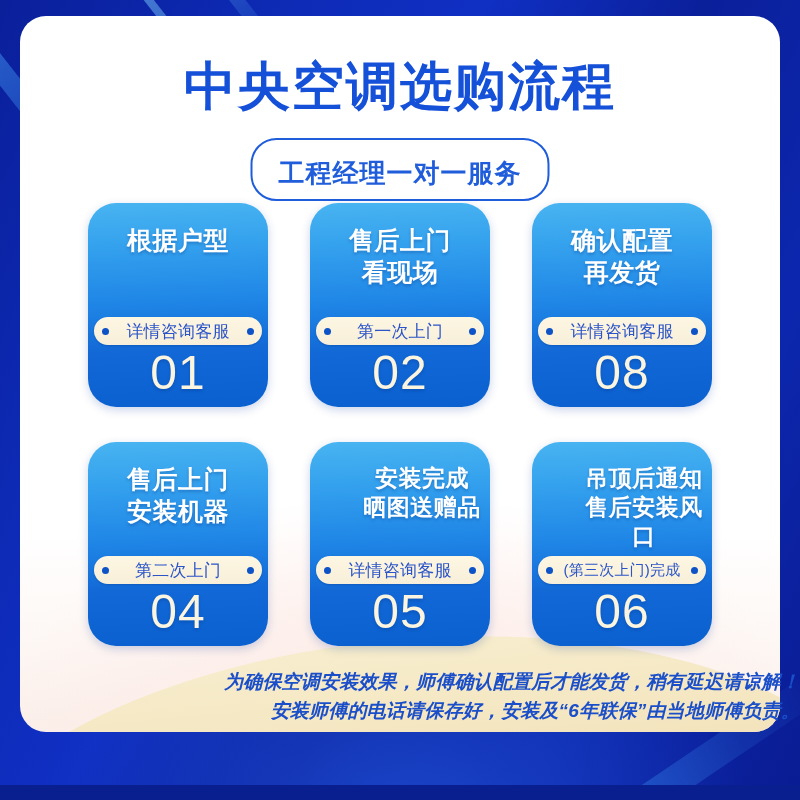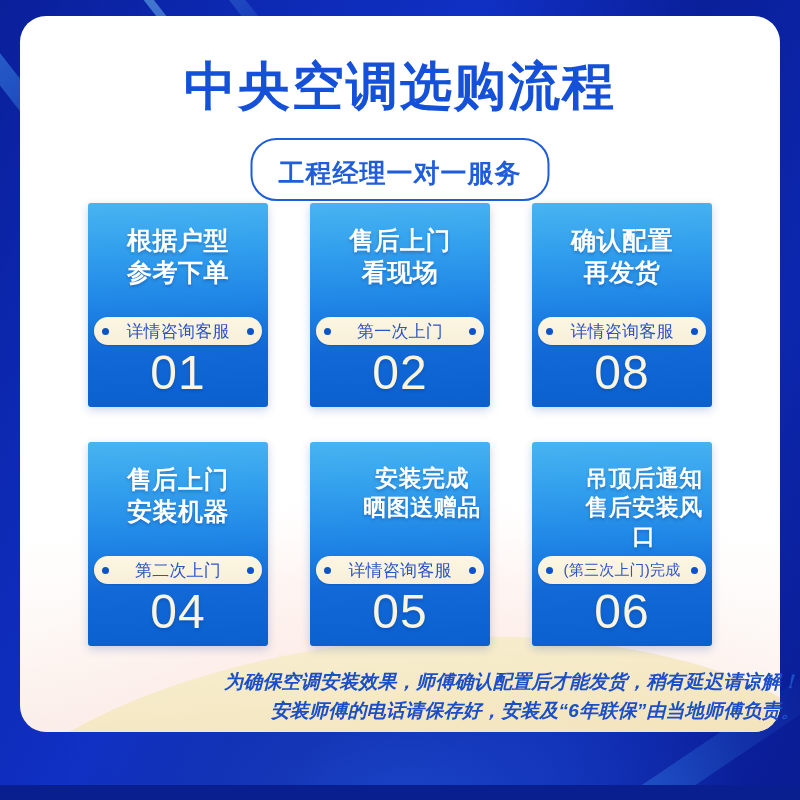--- a/index.html
+++ b/index.html
@@ -96,21 +96,21 @@
     top: 203px;
     width: 624px;
     display: grid;
     grid-template-columns: repeat(3, 180px);
     grid-template-rows: repeat(2, 204px);
     column-gap: 42px;
     row-gap: 35px;
   }
   .card {
     position: relative;
-    border-radius: 3px;
+    border-radius: 28px;
     background: linear-gradient(178deg, #48b4f1 0%, #35a2ee 20%, #1f86e6 48%, #1268d6 72%, #0a60cf 100%);
     box-shadow: 0 3px 10px rgba(15,60,160,0.22);
     overflow: hidden;
   }
   .card-head {
     position: absolute;
     left: 0; right: 0;
     top: 22px;
     text-align: center;
     color: #ffffff;
@@ -210,21 +210,20 @@
 
   <div class="title">中央空调选购流程</div>
 
   <div class="subtitle-pill">工程经理一对一服务</div>
 
   <div class="grid">
 
     <div class="card">
       <div class="card-head">
         <span>根据户型</span>
-        <span class="l2">参考下单</span>
       </div>
       <div class="tag">
         <span class="tag-dot left"></span>
         <span class="tag-text">详情咨询客服</span>
         <span class="tag-dot right"></span>
       </div>
       <div class="card-num">01</div>
     </div>
 
     <div class="card">

